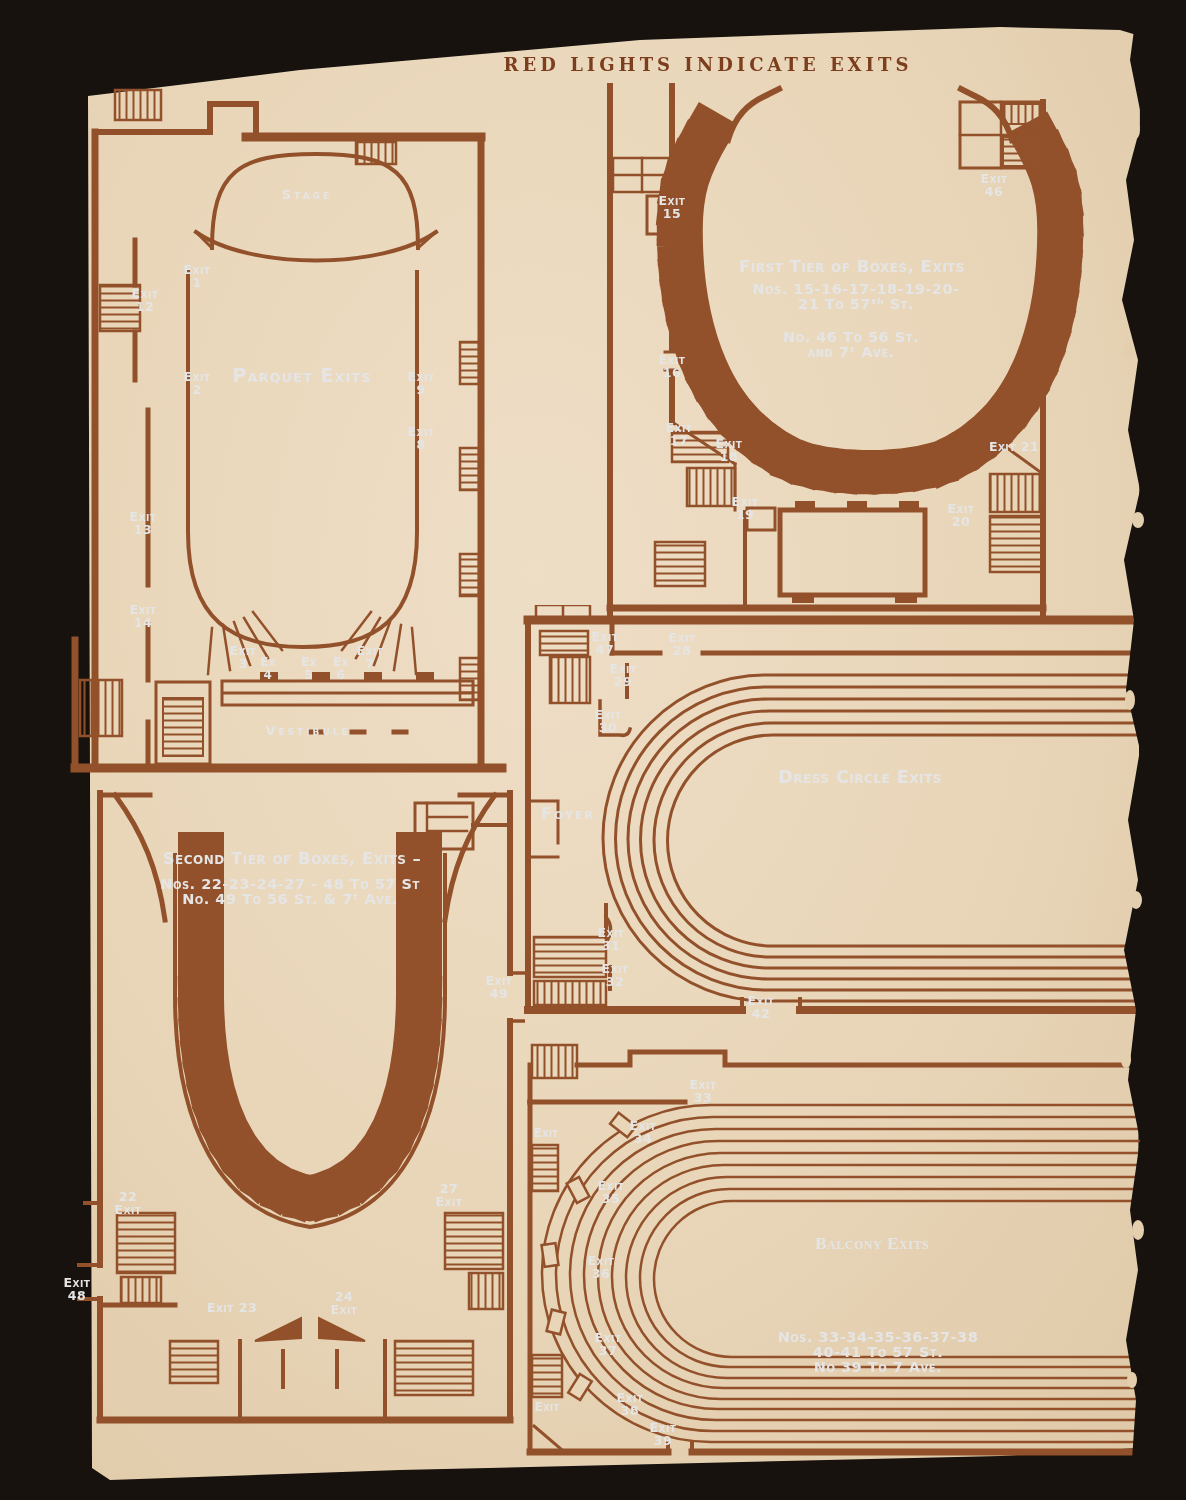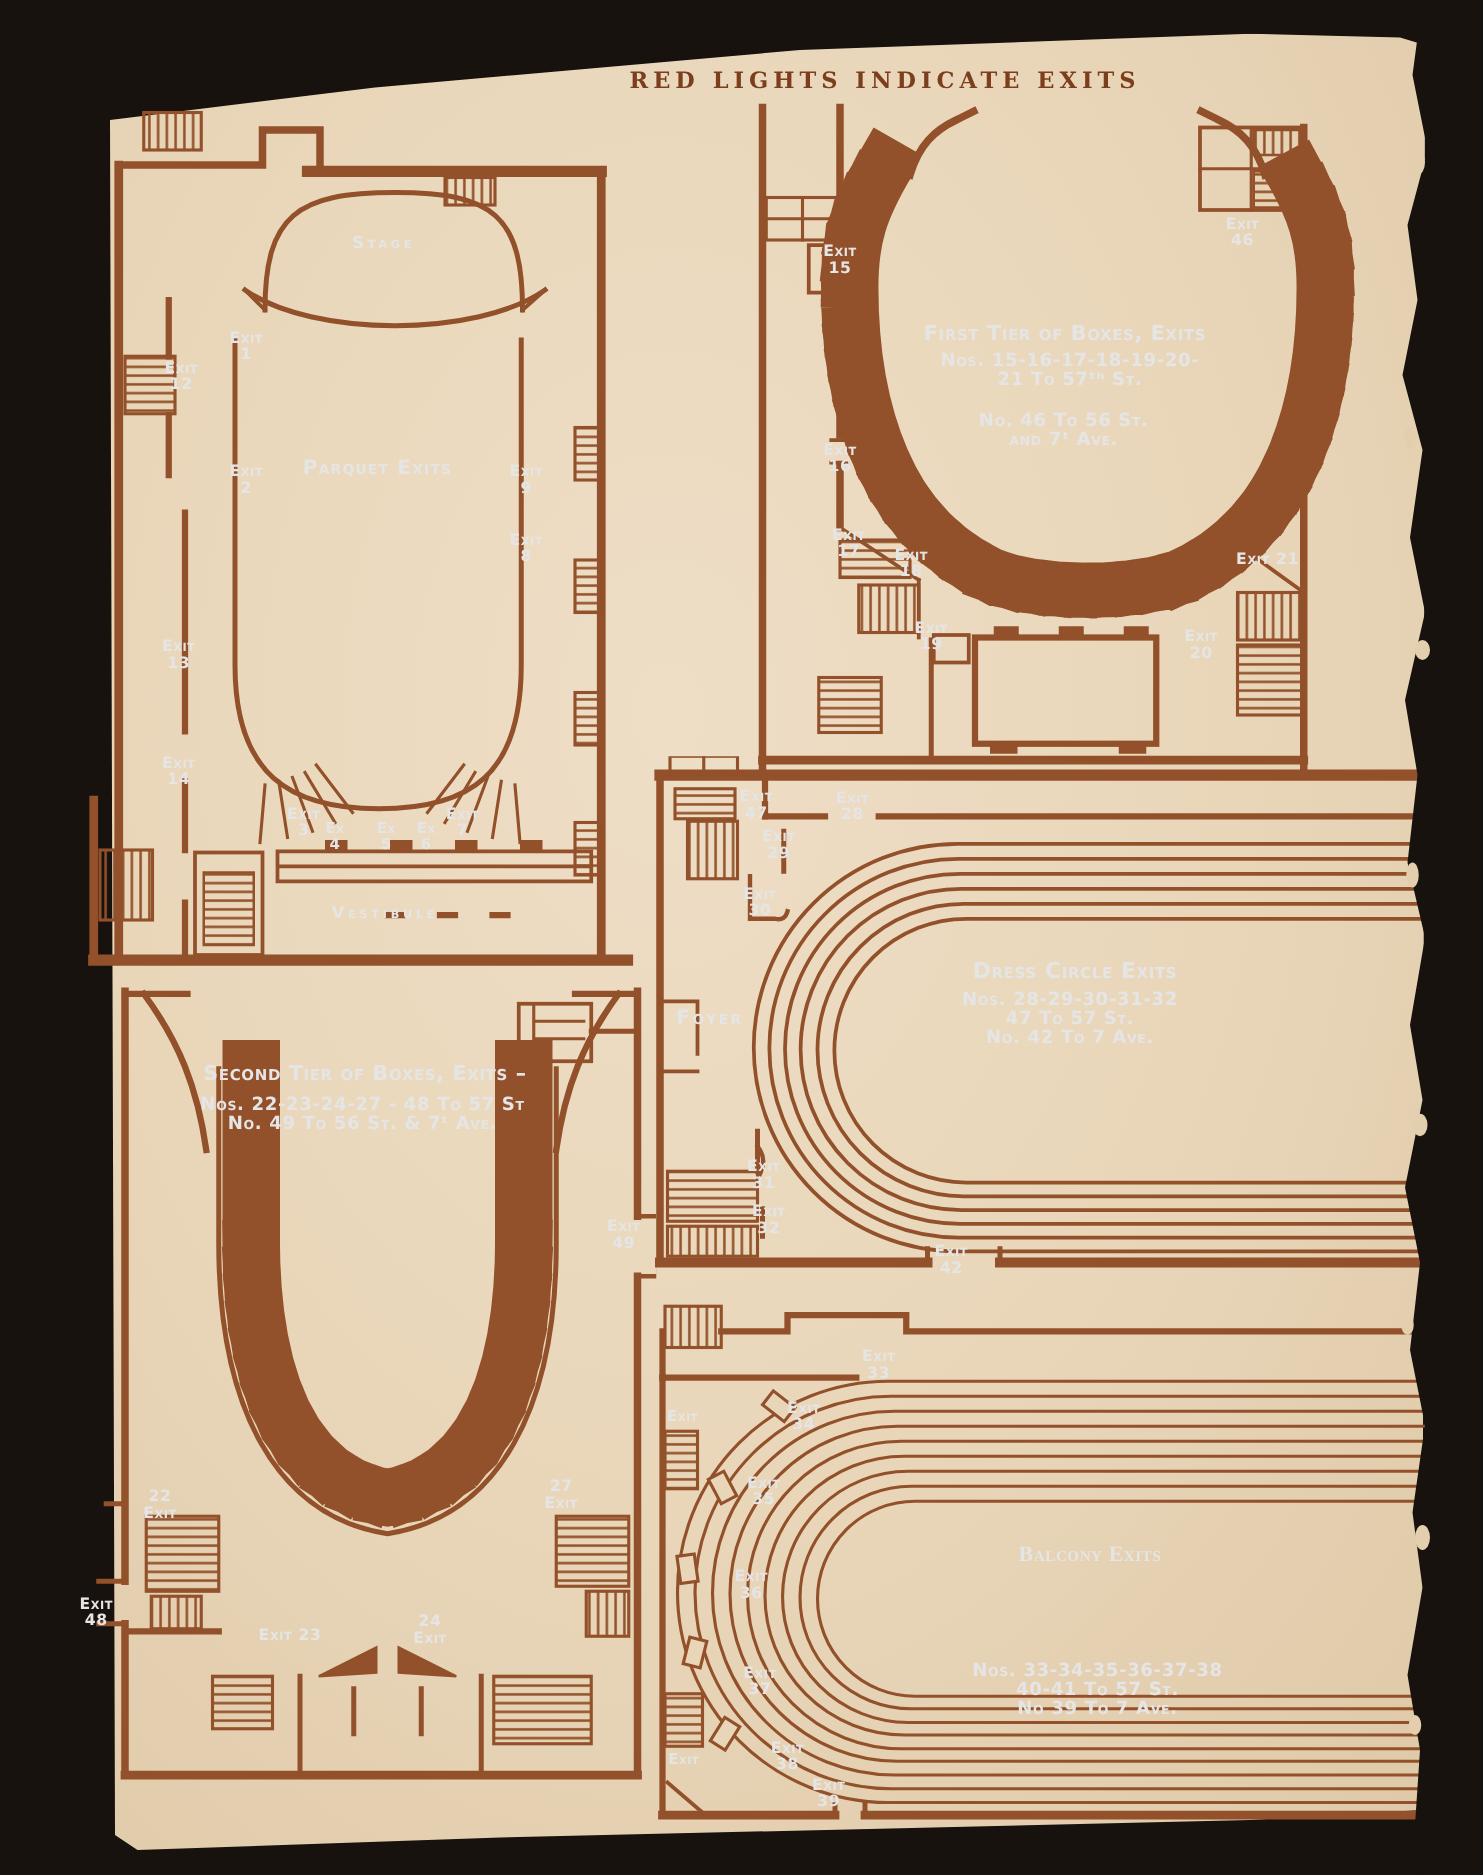--- a/index.html
+++ b/index.html
@@ -261,21 +261,21 @@
       <div>1</div>
     </div>
     <div class="hl" style="left: 145px; top: 287px; font-size: 12.5px;">
       <div>Exit</div>
       <div>12</div>
     </div>
     <div class="hl" style="left: 197px; top: 370px; font-size: 12.5px;">
       <div>Exit</div>
       <div>2</div>
     </div>
-    <div class="hl" style="left: 302px; top: 366px; font-size: 16px; letter-spacing: 1px;">
+    <div class="hl" style="left: 302px; top: 366px; font-size: 19px; letter-spacing: 1px;">
       <div>Parquet Exits</div>
     </div>
     <div class="hl" style="left: 421px; top: 370px; font-size: 12.5px;">
       <div>Exit</div>
       <div>9</div>
     </div>
     <div class="hl" style="left: 421px; top: 425px; font-size: 12.5px;">
       <div>Exit</div>
       <div>8</div>
     </div>
@@ -366,25 +366,20 @@
     </div>
     <div class="hl" style="left: 608px; top: 708px; font-size: 12.5px;">
       <div>Exit</div>
       <div>30</div>
     </div>
     <div class="hl" style="left: 568px; top: 806px; font-size: 16px; letter-spacing: 2px;">
       <div>Foyer</div>
     </div>
     <div class="hl" style="left: 860px; top: 768px; font-size: 17.5px;">
       <div>Dress Circle Exits</div>
-    </div>
-    <div class="hl" style="left: 856px; top: 793px; font-size: 14.5px;">
-      <div>Nos. 28-29-30-31-32</div>
-      <div>47 To 57 St.</div>
-      <div>No. 42 To 7 Ave.</div>
     </div>
     <div class="hl" style="left: 611px; top: 926px; font-size: 12.5px;">
       <div>Exit</div>
       <div>31</div>
     </div>
     <div class="hl" style="left: 615px; top: 962px; font-size: 12.5px;">
       <div>Exit</div>
       <div>32</div>
     </div>
     <div class="hl" style="left: 761px; top: 994px; font-size: 12.5px;">

